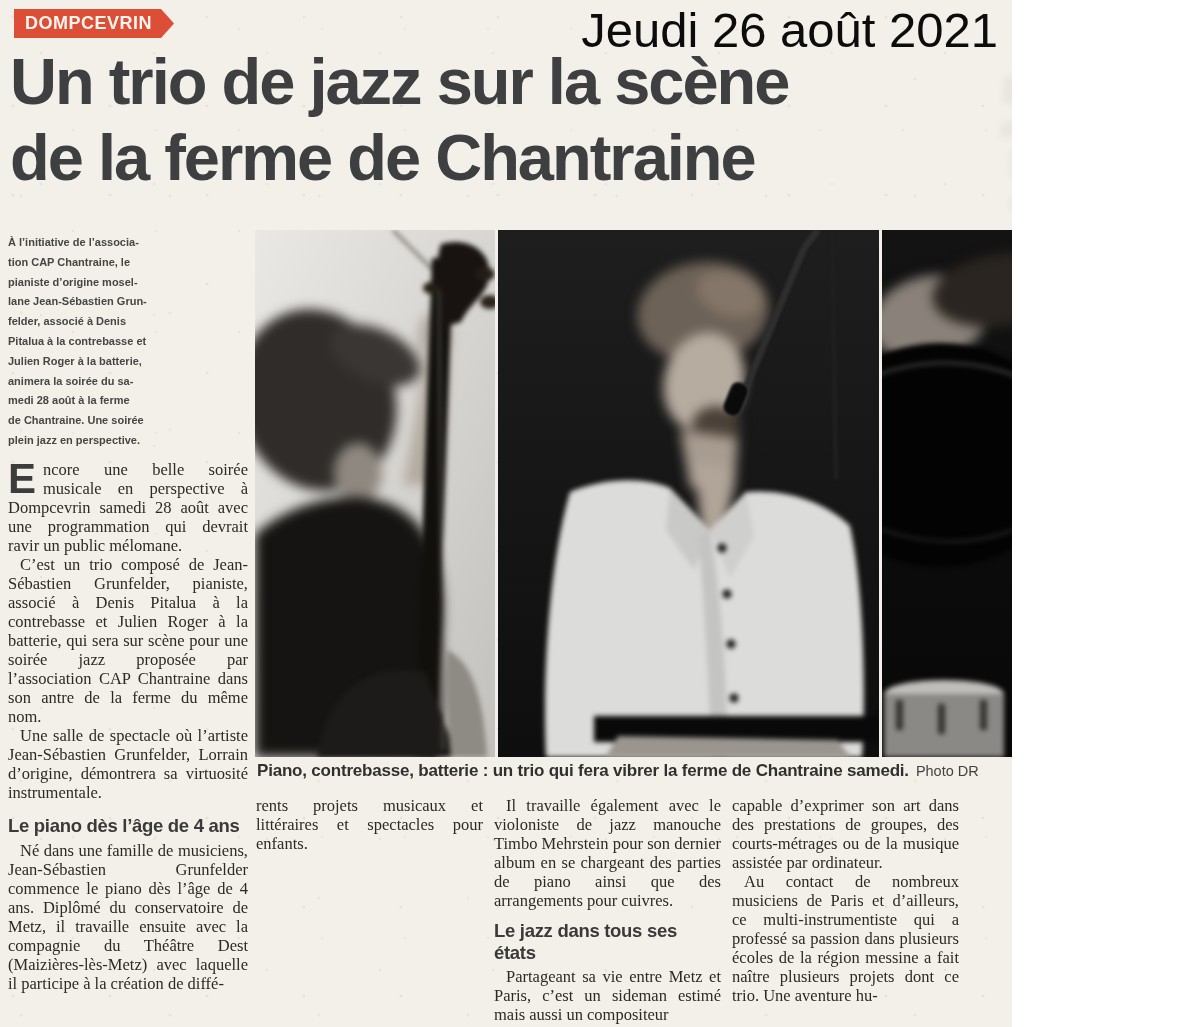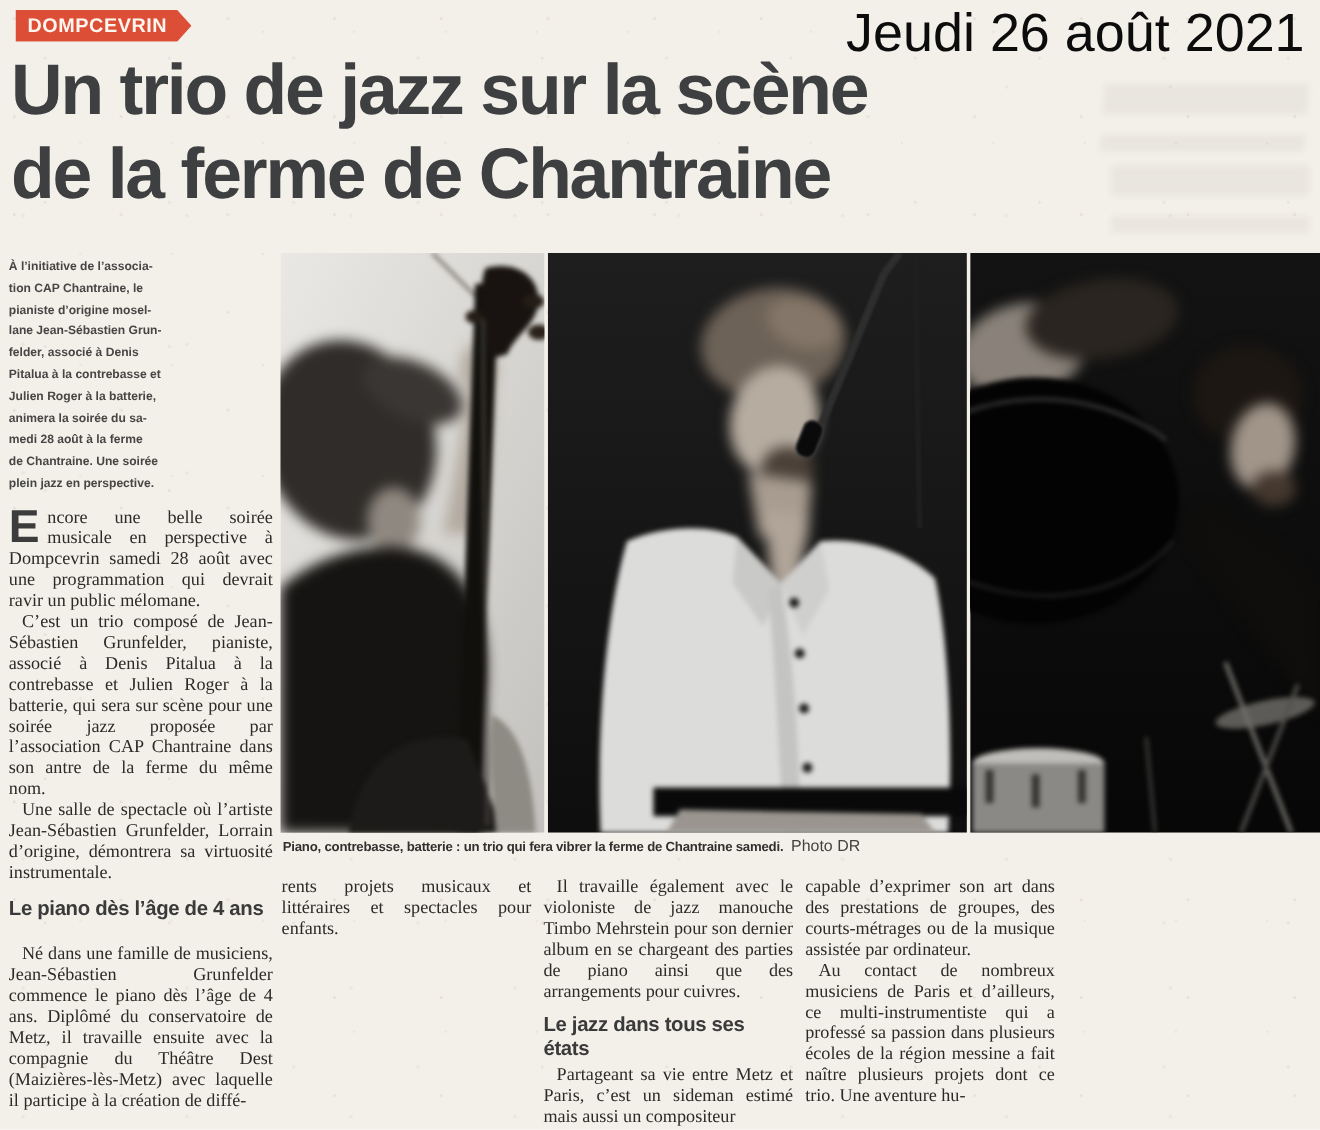--- a/index.html
+++ b/index.html
@@ -1,17 +1,17 @@
 <!DOCTYPE html>
 <html lang="fr"><head>
 <meta charset="utf-8">
 <style>
   html,body{margin:0;padding:0;}
   .page{
-    position:relative; width:1200px; height:1027px; overflow:hidden;
+    position:relative; width:1012px; height:1027px; overflow:hidden;
     background:
       radial-gradient(circle at 13px 17px, rgba(146,98,57,.11) 1px, transparent 1.7px),
       radial-gradient(circle at 41px 53px, rgba(120,80,50,.09) 1px, transparent 1.5px),
       radial-gradient(circle at 73px 29px, rgba(160,120,80,.10) .8px, transparent 1.4px),
       radial-gradient(circle at 21px 79px, rgba(130,95,60,.07) 1.2px, transparent 2px),
       #f3f0e9;
     background-size:97px 89px,113px 131px,83px 101px,149px 117px,auto;
     font-family:"Liberation Sans",sans-serif;
   }
   .tag{
@@ -44,36 +44,36 @@
     margin:0; font-family:"Liberation Serif",serif; font-size:16.5px;
     line-height:19px; color:#2d2a26; text-align:justify; text-indent:12px;
   }
   .nofirst{text-indent:0;}
   .dropwrap{text-indent:0;}
   .dropcap{
     float:left; font-family:"Liberation Sans",sans-serif; font-weight:bold;
     font-size:42px; line-height:34px; color:#3c3c3c; margin:2px 7px 0 0;
   }
   .subhead{
-    margin:13px 0 20px 0; font-size:18.5px; font-weight:bold; color:#3a3a3a;
+    margin:13px 0 4px 0; font-size:18.5px; font-weight:bold; color:#3a3a3a;
     letter-spacing:-.3px;
   }
   .sh2{margin:10px 0 3px 0;}
 
   .photo{
     position:absolute; left:255px; top:230px; width:945px; height:527px; margin:0;
     display:flex; gap:3px;
   }
   .photo svg{display:block; height:527px;}
   .soft{filter:blur(6px);}
   .soft2{filter:blur(2.5px);}
   .soft1{filter:blur(1.2px);}
 
   .caption{position:absolute; left:257px; top:761px; width:940px; white-space:nowrap;}
-  .cap-b{font-weight:bold; font-size:12px; color:#32302e; letter-spacing:-.2px;}
+  .cap-b{font-weight:bold; font-size:17px; color:#32302e; letter-spacing:-.2px;}
   .cap-c{font-size:14.5px; color:#44423f; margin-left:7px;}
 
   .cols{position:absolute; left:256px; top:796px; width:941px; display:flex; gap:11px;}
   .col{width:227px;}
 </style>
 </head>
 <body>
 
 <div class="page">
 

